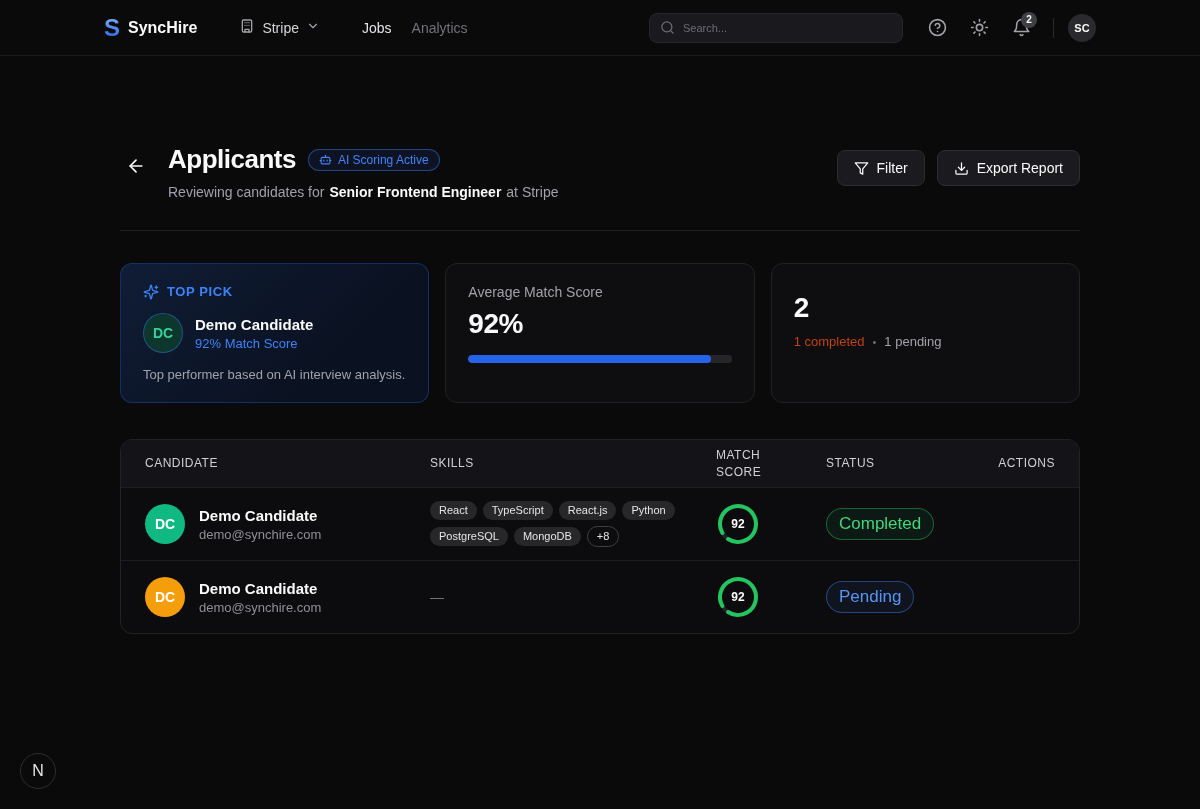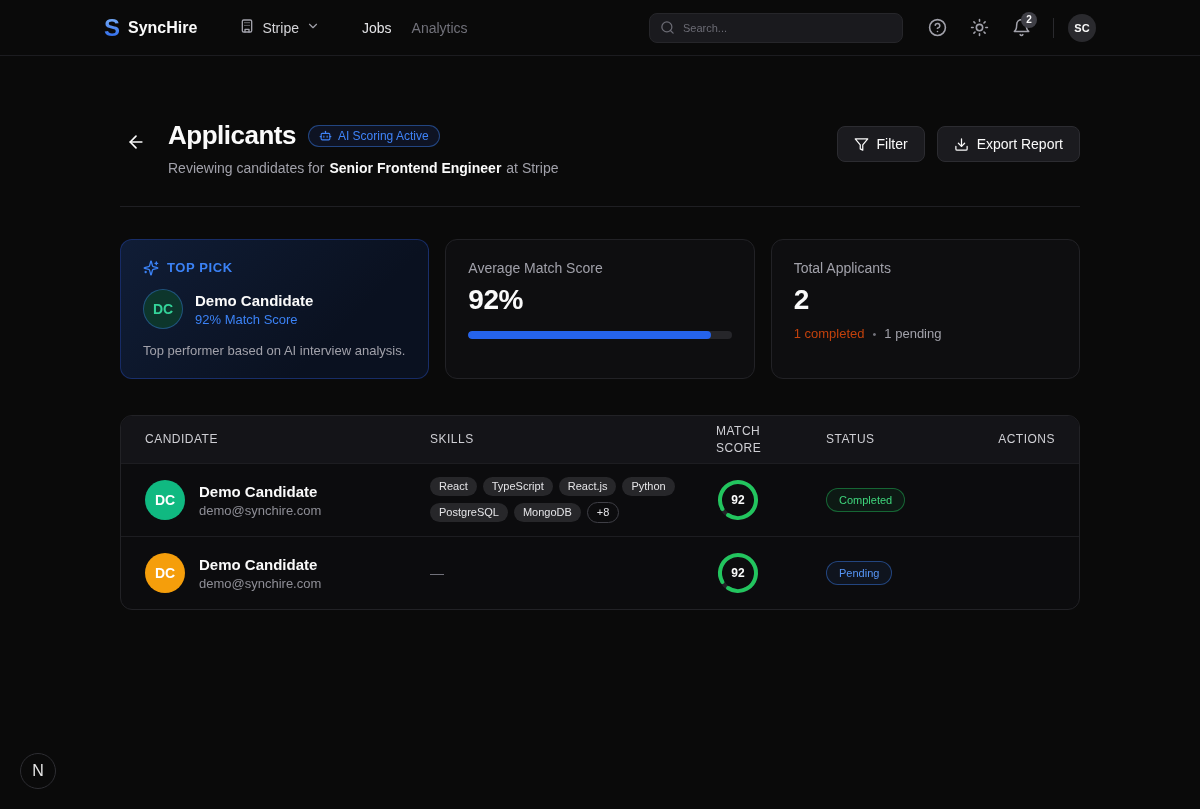--- a/index.html
+++ b/index.html
@@ -30,21 +30,21 @@
     color:#a1a1aa; cursor:pointer; position:relative; border-radius:8px; }
   .badge-count { position:absolute; top:2px; right:2px; min-width:16px; height:16px;
     background:#3f3f46; color:#fafafa; font-size:10px; font-weight:700; border-radius:8px;
     display:flex; align-items:center; justify-content:center; padding:0 4px; }
   .nav-vdiv { width:1px; height:20px; background:#2a2a2e; margin:0 8px; }
   .avatar-sm { width:28px; height:28px; border-radius:50%; background:#2a2a2e; color:#fafafa;
     font-size:11px; font-weight:700; display:flex; align-items:center; justify-content:center; cursor:pointer; }
 
   
   .content { width:960px; margin:0 auto; padding-top:64px; }
-  .page-head { display:flex; align-items:flex-start; }
+  .page-head { display:flex; align-items:flex-start;margin-top:24px; }
   .back-btn { width:32px; height:32px; display:flex; align-items:center; justify-content:center;
     color:#fafafa; cursor:pointer; border-radius:8px; margin-top:6px; }
   .head-text { margin-left:16px; }
   .title-row { display:flex; align-items:center; gap:12px; }
   .page-title { font-size:26px; font-weight:700; letter-spacing:-0.5px; }
   .ai-badge { display:flex; align-items:center; gap:6px; height:22px; padding:0 10px;
     border:1px solid rgba(59,130,246,.45); background:rgba(23,37,84,.35); border-radius:999px;
     color:#3f83f8; font-size:12px; font-weight:500; }
   .subtitle { margin-top:9px; font-size:14px; color:#a1a1aa; display:flex; gap:5px; }
   .subtitle b { color:#fafafa; font-weight:700; }
@@ -99,21 +99,21 @@
   .chip { background:#27272a; color:#e4e4e7; font-size:11px; font-weight:500;
     padding:4px 9px; border-radius:999px; line-height:1; }
   .chip-more { background:transparent; border:1px solid #3f3f46; }
   .skills-empty { color:#71717a; font-size:14px; }
   .match-cell { padding-left:14px; }
   .ring-wrap { width:44px; height:44px; position:relative; }
   .ring-wrap svg { display:block; }
   .ring-num { position:absolute; inset:0; display:flex; align-items:center; justify-content:center;
     font-size:12px; font-weight:700; color:#fafafa; }
   .status-cell { padding-left:16px; }
-  .status-badge { display:inline-block; padding:5px 12px; border-radius:999px; font-size:11px; font-weight:500; }
+  .status-badge { display:inline-block; padding:5px 12px; border-radius:999px; font-size:17px; font-weight:500; }
   .status-completed { color:#3fd67c; border:1px solid rgba(34,197,94,.45); background:rgba(34,197,94,.07); }
   .status-pending { color:#5695f5; border:1px solid rgba(59,130,246,.45); background:rgba(59,130,246,.07); }
 
   
   .dev-circle { position:fixed; left:20px; bottom:20px; width:36px; height:36px;
     border-radius:50%; border:1px solid #2e2e33; background:#0a0a0a; color:#e6e6e6;
     font-size:16px; font-weight:500; display:flex; align-items:center; justify-content:center; cursor:pointer; }
 </style>
 </head>
 <body>
@@ -267,21 +267,20 @@
 
     <div class="card card-plain">
       <div class="stat-label">Average Match Score</div>
       <div class="stat-value">92%</div>
       <div class="progress-track">
         <div class="progress-fill" style="width: 92%;"></div>
       </div>
     </div>
 
     <div class="card card-plain">
-      <div class="stat-label">Total Applicants</div>
       <div class="stat-value">2</div>
       <div class="stat-sub">
         <span class="txt-green">1 completed</span>
         <span class="dot-sep">•</span>
         <span class="txt-dim">1 pending</span>
       </div>
     </div>
   </section>
 
   <section class="table-card">

